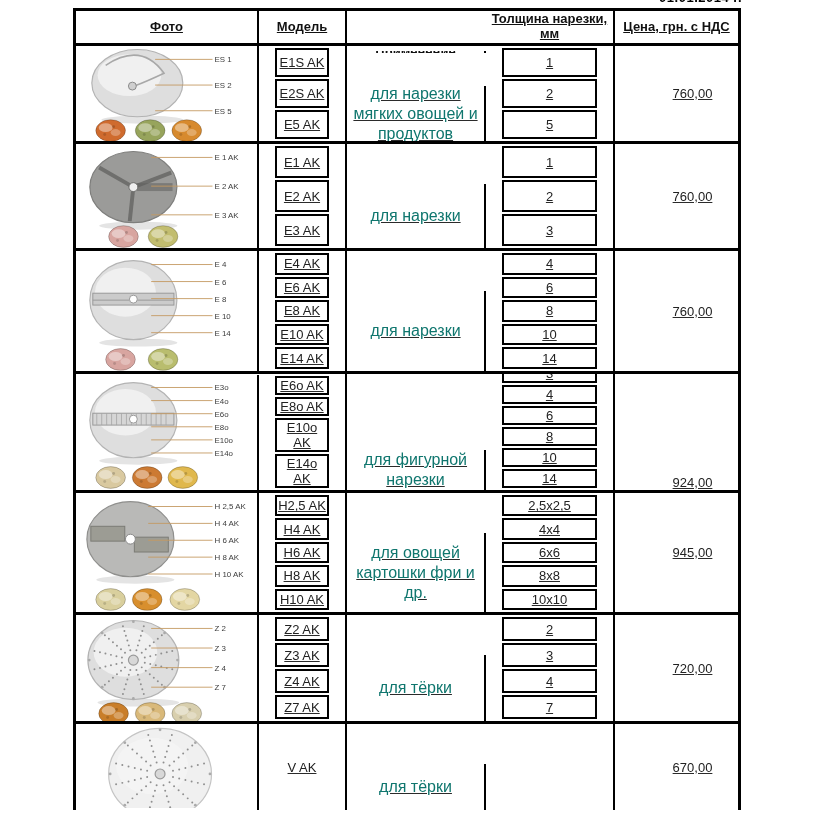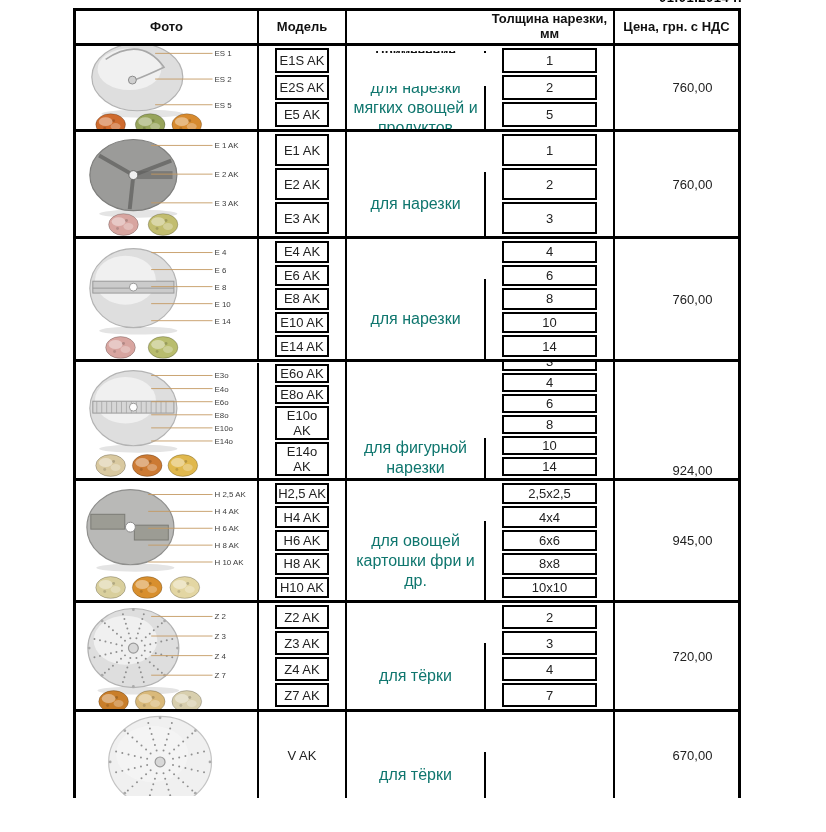--- a/index.html
+++ b/index.html
@@ -7,21 +7,21 @@
         font-family:"Liberation Sans",sans-serif;color:#2b2b2b;}
   .date-stamp{position:absolute;top:-10px;right:84px;font-size:13px;font-weight:700;color:#000;
               letter-spacing:.5px;white-space:nowrap;}
   .price-table{position:absolute;left:73px;top:8px;width:668px;box-sizing:border-box;
                border:3px solid #000;border-bottom:none;background:#fff;}
   .row{display:flex;box-sizing:border-box;width:100%;}
   .header-row{height:35px;border-bottom:3px solid #000;font-weight:700;font-size:13px;color:#111;}
   .group-row{border-bottom:3px solid #000;overflow:hidden;}
   .group-row:last-child{border-bottom:none;}
   .cell{box-sizing:border-box;border-right:2px solid #000;display:flex;align-items:center;
-        justify-content:center;text-align:center;overflow:hidden;position:relative;}
+        justify-content:center;text-align:center;overflow:hidden;position:relative;text-decoration:underline;}
   .cell:last-child{border-right:none;}
   .c-photo{width:183px;}
   .c-model{width:88px;}
   .c-app{width:139px;margin-top:40px;}
   .c-thick{width:129px;}
   .c-price{width:123px;padding-left:32px;}
   .hdr{line-height:1.15;padding:1px 2px;}
   .stack{display:flex;flex-direction:column;width:100%;height:100%;box-sizing:border-box;
          padding:2px 16px;gap:2px;}
   .subcell{flex:1;border:2px solid #000;display:flex;align-items:center;justify-content:center;
@@ -40,21 +40,21 @@
 
   <div class="price-table">
     <div class="row header-row">
       <div class="cell c-photo hdr">Фото</div>
       <div class="cell c-model hdr">Модель</div>
       <div class="cell c-app hdr">Применение</div>
       <div class="cell c-thick hdr">Толщина нарезки, мм</div>
       <div class="cell c-price hdr">Цена, грн. с НДС</div>
     </div>
     <div id="groups">
-        <div class="row group-row" style="height: 86px;">
+        <div class="row group-row" style="height: 98px;">
       <div class="cell c-photo photo-cell">
             <svg width="183" height="94" viewBox="0 0 183 94">
               <ellipse cx="67" cy="73" rx="41.4" ry="4" fill="#e4e4e4"></ellipse>
               <ellipse cx="62" cy="36" rx="46" ry="34" fill="#dedede" stroke="#b3b3b3" stroke-width="1.2"></ellipse>
               <ellipse cx="54" cy="28" rx="32.199999999999996" ry="21.08" fill="#f5f5f5" opacity="0.75"></ellipse>
               <path d="M 30 18 Q 66 -6 89 26 Q 72 34 59 39" fill="none" stroke="#a8a8a8" stroke-width="1.6"></path>
               <circle cx="57" cy="39" r="4" fill="#cfcfcf" stroke="#8a8a8a" stroke-width="1"></circle>
               <line x1="80" y1="12" x2="138" y2="12" stroke="#c49a62" stroke-width="0.9"></line>
               <text x="140" y="15" font-size="8" fill="#3c3c3c" font-family="Liberation Sans, sans-serif">ES 1</text>
               <line x1="80" y1="37.96" x2="138" y2="37.96" stroke="#c49a62" stroke-width="0.9"></line>

